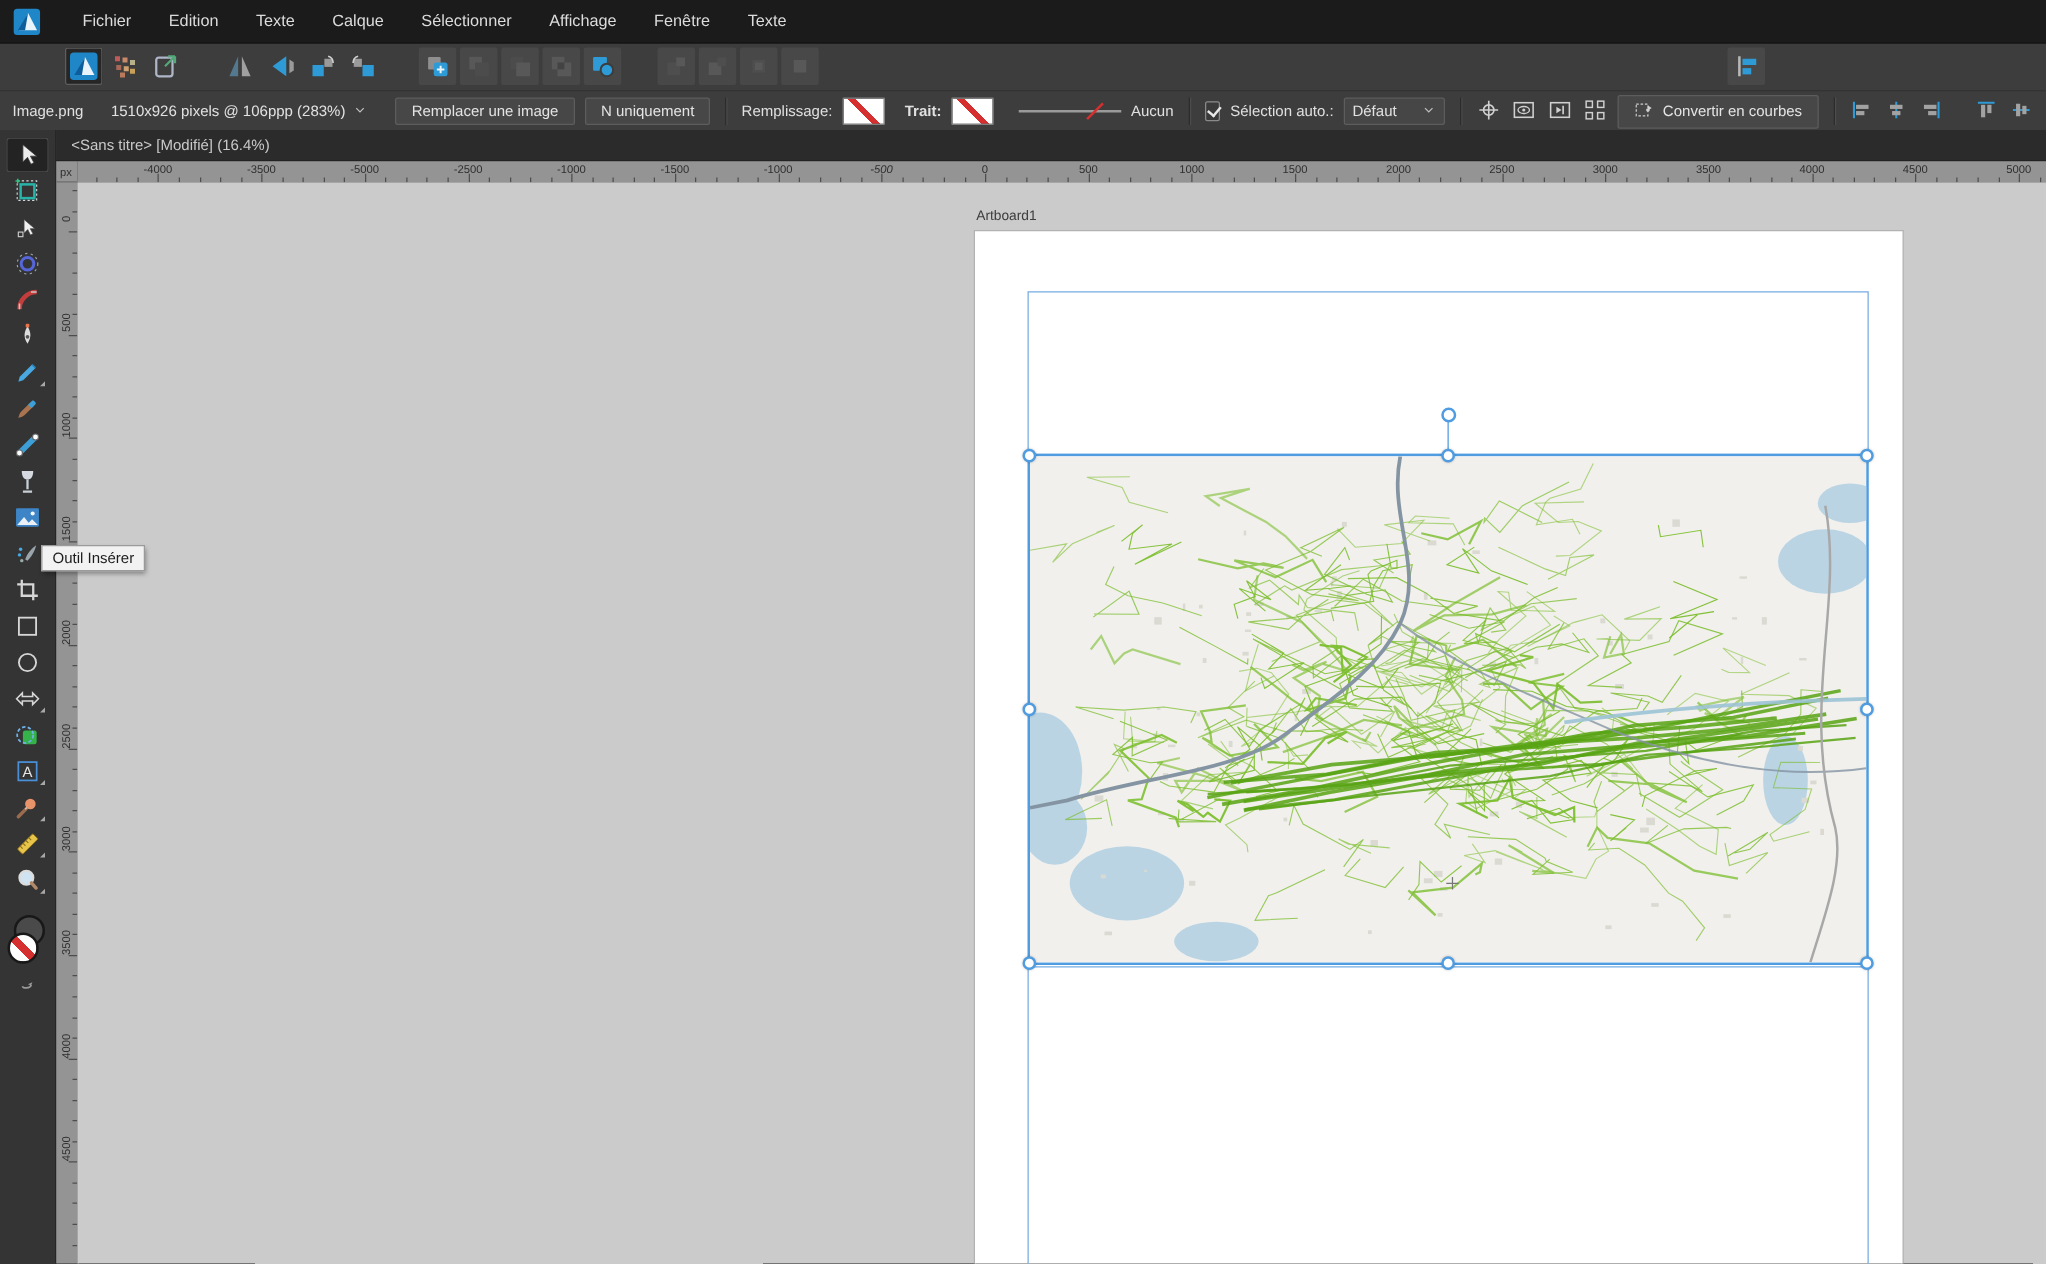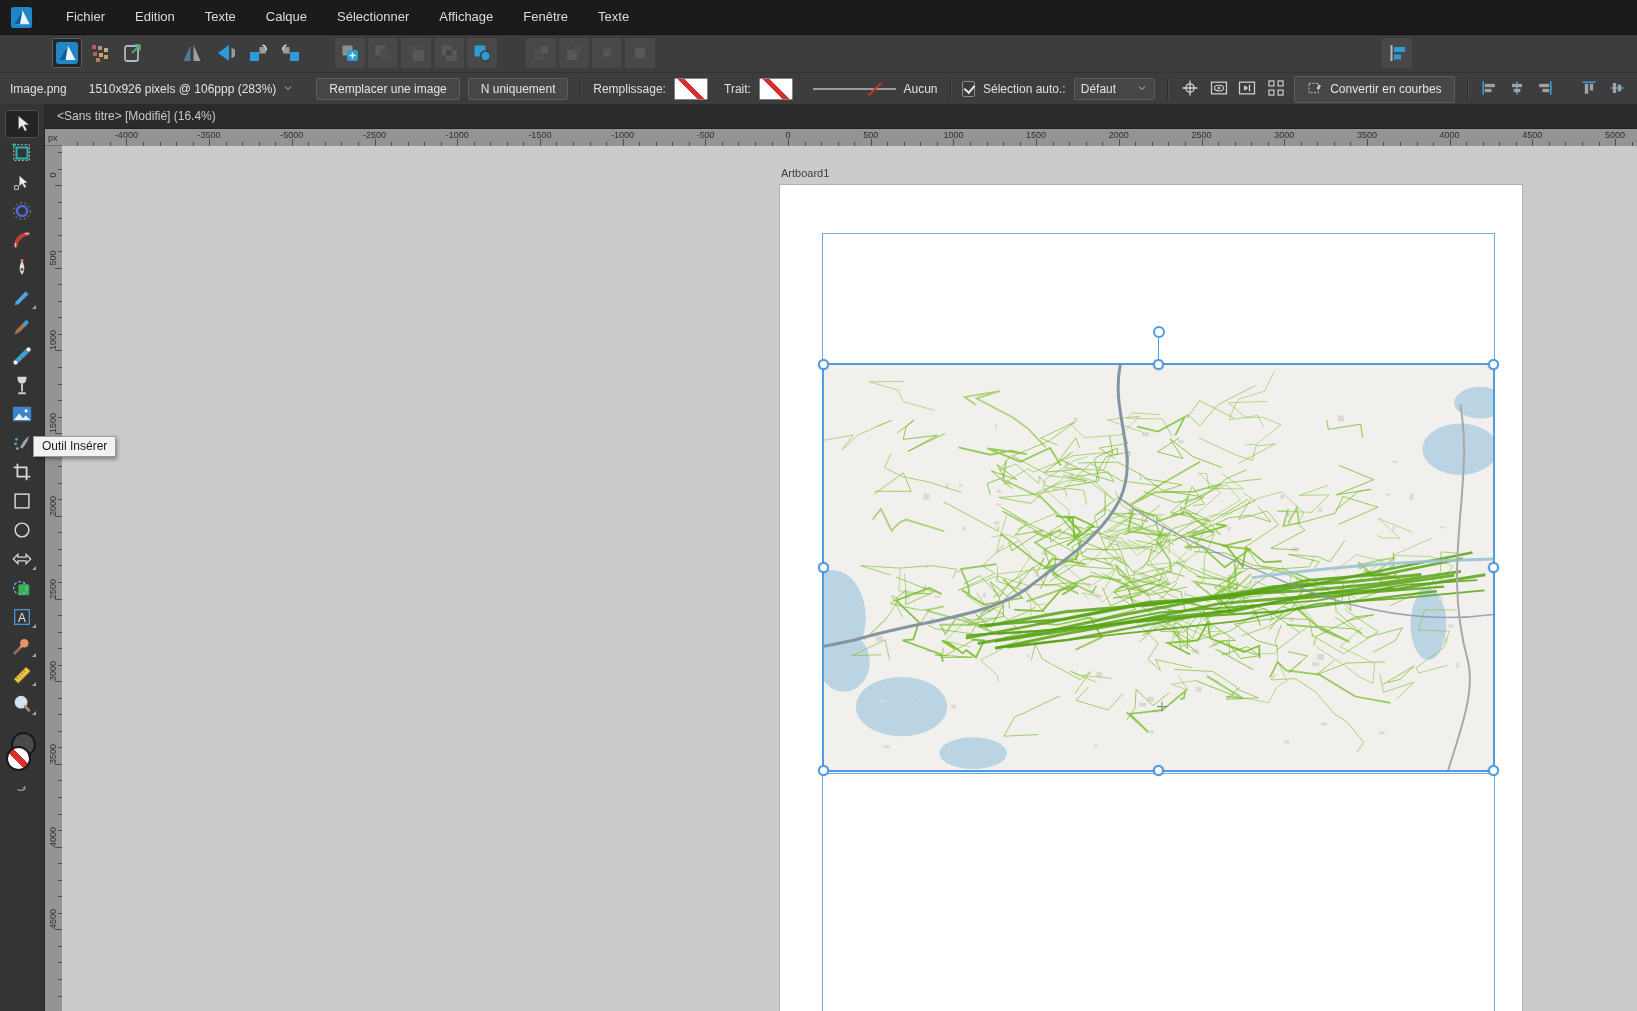--- a/index.html
+++ b/index.html
@@ -258,21 +258,21 @@
       <span>1510x926 pixels @ 106ppp (283%)</span>
       <span class="chev"><svg viewBox="0 0 24 24" width="100%" height="100%">
             <path d="M6 9l6 6 6-6" fill="none" stroke="#c0c0c0" stroke-width="2"></path>
           </svg></span>
     </span>
     <button class="ctx-btn">Remplacer une image</button>
     <button class="ctx-btn">N uniquement</button>
     <span class="sep"></span>
     <span class="ctx-label">Remplissage:</span>
     <span class="swatch"></span>
-    <span class="ctx-label" style="margin-left:8px;">Trait:</span>
+    <span class="ctx-label" style="margin-left:8px;font-weight:bold;">Trait:</span>
     <span class="swatch"></span>
     <span class="stroke-preview" style="margin-left:12px;">
         <i class="line"></i>
         <i class="slash"></i>
       </span>
     <span class="ctx-label">Aucun</span>
     <span class="sep"></span>
     <span class="checkbox"></span>
     <span class="ctx-label">Sélection auto.:</span>
     <span class="dropdown">

